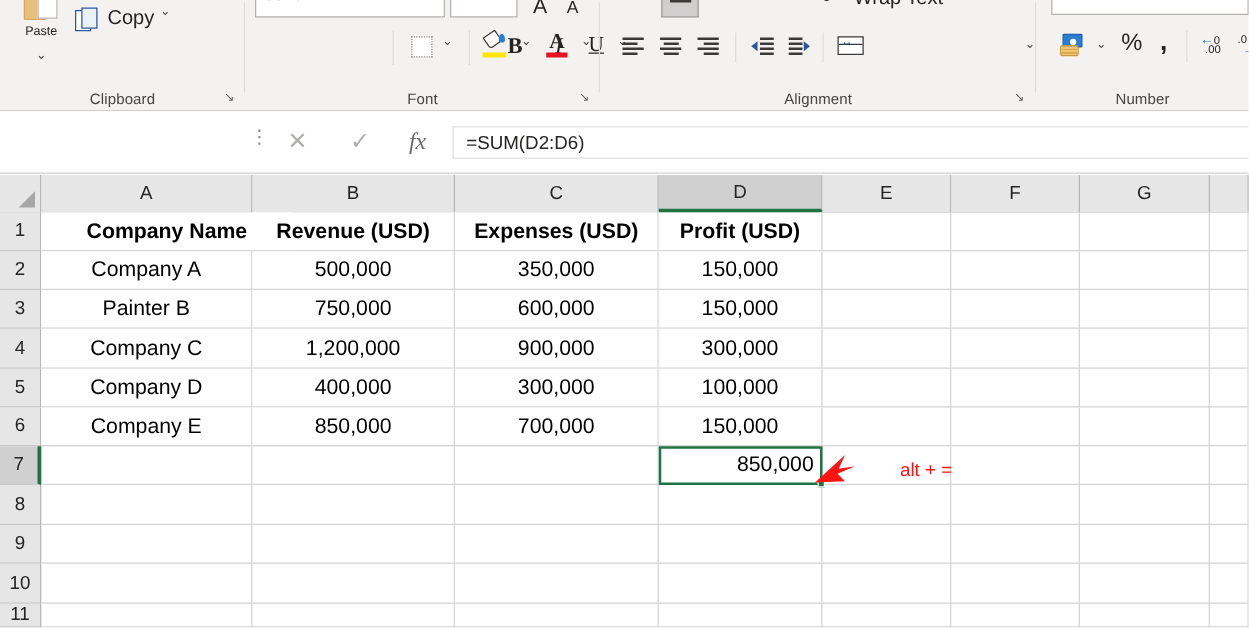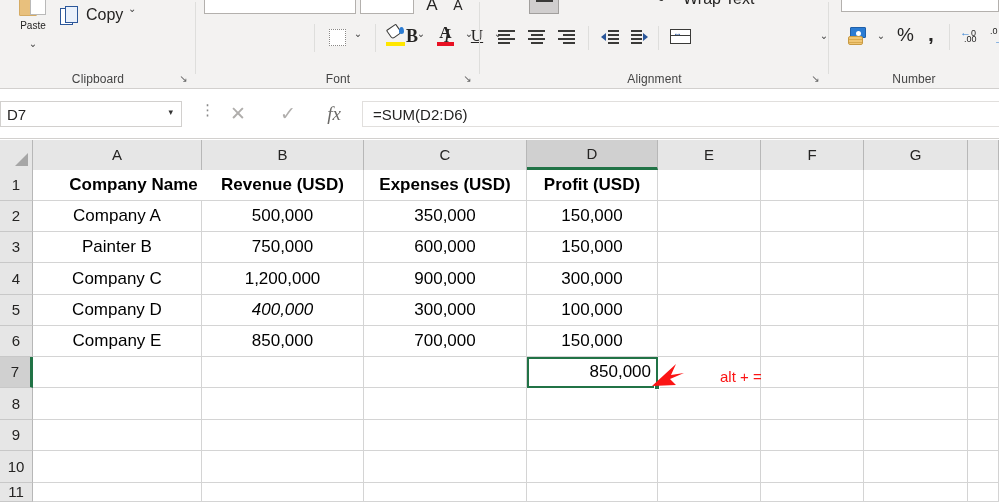--- a/index.html
+++ b/index.html
@@ -396,24 +396,20 @@
       <div class="dec-ic" style="left:161px; top:26px;">
         <span class="top">.0</span>
         <span class="bot"><span class="dec-arrow">→</span></span>
       </div>
 
       <div class="rgroup-label" style="left:0; width:170px;">Number</div>
     </div>
   </div>
 
   <div class="fbar">
-    <div class="namebox">
-      <span class="nbtext">D7</span>
-      <span class="nbcaret">▾</span>
-    </div>
     <div class="fb-dots">⋮</div>
     <div class="fb-btn" style="left:218px;">✕</div>
     <div class="fb-btn" style="left:268px;">✓</div>
     <div class="fb-btn fb-fx" style="left:314px;">fx</div>
     <div class="fb-input">
       <span class="ftext">=SUM(D2:D6)</span>
     </div>
   </div>
 
   <div class="grid">
@@ -543,21 +539,21 @@
         <div class="cell c-center" style="left: 527px; top: 61px; width: 131px; height: 31px; background: rgb(255, 255, 255);">150,000</div>
         <div class="cell c-center" style="left: 33px; top: 92px; width: 169px; height: 31px; background: rgb(255, 255, 255);">Painter B</div>
         <div class="cell c-center" style="left: 202px; top: 92px; width: 162px; height: 31px; background: rgb(255, 255, 255);">750,000</div>
         <div class="cell c-center" style="left: 364px; top: 92px; width: 163px; height: 31px; background: rgb(255, 255, 255);">600,000</div>
         <div class="cell c-center" style="left: 527px; top: 92px; width: 131px; height: 31px; background: rgb(255, 255, 255);">150,000</div>
         <div class="cell c-center" style="left: 33px; top: 123px; width: 169px; height: 32px; background: rgb(255, 255, 255);">Company C</div>
         <div class="cell c-center" style="left: 202px; top: 123px; width: 162px; height: 32px; background: rgb(255, 255, 255);">1,200,000</div>
         <div class="cell c-center" style="left: 364px; top: 123px; width: 163px; height: 32px; background: rgb(255, 255, 255);">900,000</div>
         <div class="cell c-center" style="left: 527px; top: 123px; width: 131px; height: 32px; background: rgb(255, 255, 255);">300,000</div>
         <div class="cell c-center" style="left: 33px; top: 155px; width: 169px; height: 31px; background: rgb(255, 255, 255);">Company D</div>
-        <div class="cell c-center" style="left: 202px; top: 155px; width: 162px; height: 31px; background: rgb(255, 255, 255); font-style: italic;">400,000</div>
+        <div class="cell c-center" style="left: 202px; top: 155px; width: 162px; height: 31px; background: rgb(255, 255, 255);">400,000</div>
         <div class="cell c-center" style="left: 364px; top: 155px; width: 163px; height: 31px; background: rgb(255, 255, 255);">300,000</div>
         <div class="cell c-center" style="left: 527px; top: 155px; width: 131px; height: 31px; background: rgb(255, 255, 255);">100,000</div>
         <div class="cell c-center" style="left: 33px; top: 186px; width: 169px; height: 31px; background: rgb(255, 255, 255);">Company E</div>
         <div class="cell c-center" style="left: 202px; top: 186px; width: 162px; height: 31px; background: rgb(255, 255, 255);">850,000</div>
         <div class="cell c-center" style="left: 364px; top: 186px; width: 163px; height: 31px; background: rgb(255, 255, 255);">700,000</div>
         <div class="cell c-center" style="left: 527px; top: 186px; width: 131px; height: 31px; background: rgb(255, 255, 255);">150,000</div>
         <div class="cell c-right" style="left: 527px; top: 217px; width: 131px; height: 31px; background: rgb(255, 255, 255);">850,000</div>
       </div>
     <div id="selection-layer">
         <div class="selbox" style="left: 527px; top: 217px; width: 131px; height: 31px;"></div>

